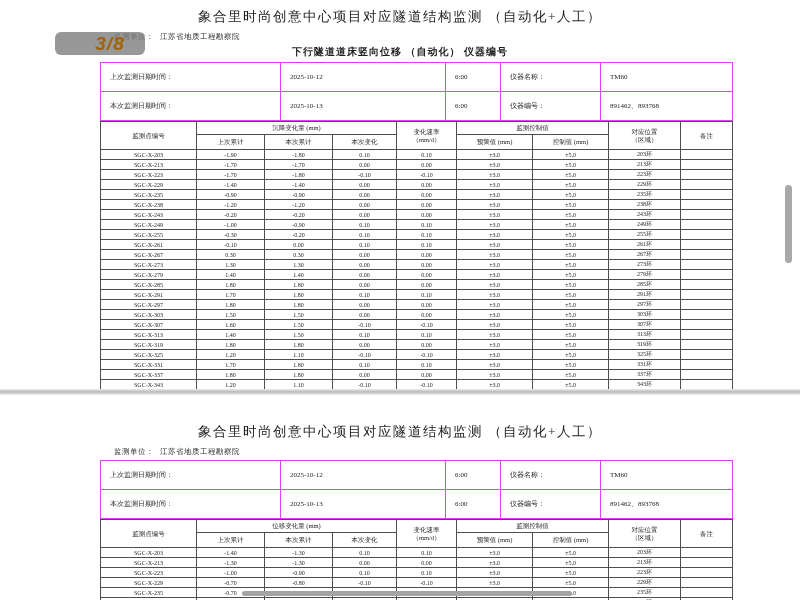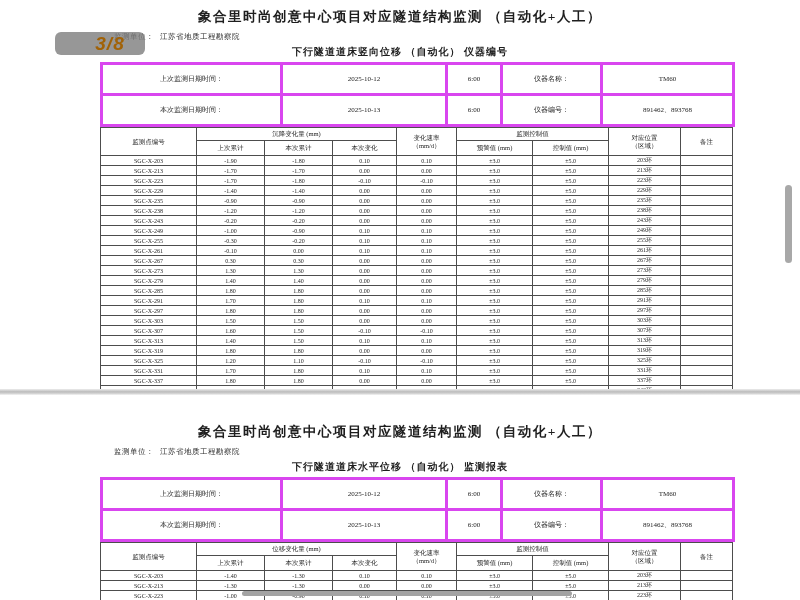--- a/index.html
+++ b/index.html
@@ -4,29 +4,29 @@
 <style>
   * { box-sizing: border-box; }
   html, body { margin: 0; padding: 0; background: #e9e9e9; }
   .frame {
     position: relative; width: 800px; height: 600px; overflow: hidden;
     background: #ffffff; font-family: "Liberation Serif", serif; color: #1e1e1e;
   }
   .page { position: absolute; left: 0; width: 800px; background: #fff; }
   #page1 { top: 0; height: 389px; }
   #page2 { top: 395px; height: 205px; }
-  .doc-title { margin-top: 8px; text-align: center; font-weight: bold; font-size: 13.5px; letter-spacing: 1.5px; }
+  .doc-title { margin-top: 8px; text-align: center; font-weight: normal; font-size: 13.5px; letter-spacing: 1.5px; }
   .unit-line { margin: 6px 0 0 114px; font-size: 7.5px; letter-spacing: .5px; color: #2a2a2a; }
   .unit-line .val { margin-left: 6px; }
   .report-title { margin-top: 3px; text-align: center; font-weight: bold; font-size: 10px; letter-spacing: 1px; }
   .tbl { border-collapse: collapse; table-layout: fixed; width: 632px; margin-left: 100px; }
   .info-tbl { margin-top: 3px; }
   .info-tbl td {
-    border: 3px solid #d946ef; font-size: 7px; height: 7px; padding: 9px;
-    text-align: center; white-space: nowrap; overflow: hidden;
+    border: 1px solid #d946ef; font-size: 7px; height: 7px; padding: 9px;
+    white-space: nowrap; overflow: hidden;
   }
   .data-tbl th {
     border: 1px solid #4d4d4d; font-size: 6.5px; font-weight: normal; padding: 0;
     text-align: center; white-space: nowrap; overflow: hidden; line-height: 1.15;
   }
   .data-tbl td {
     border: 1px solid #4d4d4d; font-size: 6px; height: 6px; padding: 0;
     text-align: center; white-space: nowrap; overflow: hidden;
   }
   #page2 .data-tbl td { height: 7.5px; }
@@ -486,21 +486,20 @@
     </table>
   </div>
 
   <div class="page-gap"></div>
 
   <div class="page" id="page2">
     <div class="doc-title" style="margin-top:28px">象合里时尚创意中心项目对应隧道结构监测 （自动化+人工）</div>
     <div class="unit-line">
       <span>监测单位：</span><span class="val">江苏省地质工程勘察院</span>
     </div>
-    <div class="report-title">下行隧道道床水平位移 （自动化） 监测报表</div>
 
     <table class="tbl info-tbl">
       <colgroup>
           <col style="width:180px">
           <col style="width:165px">
           <col style="width:55px">
           <col style="width:100px">
           <col style="width:132px">
         </colgroup>
       <tbody>

